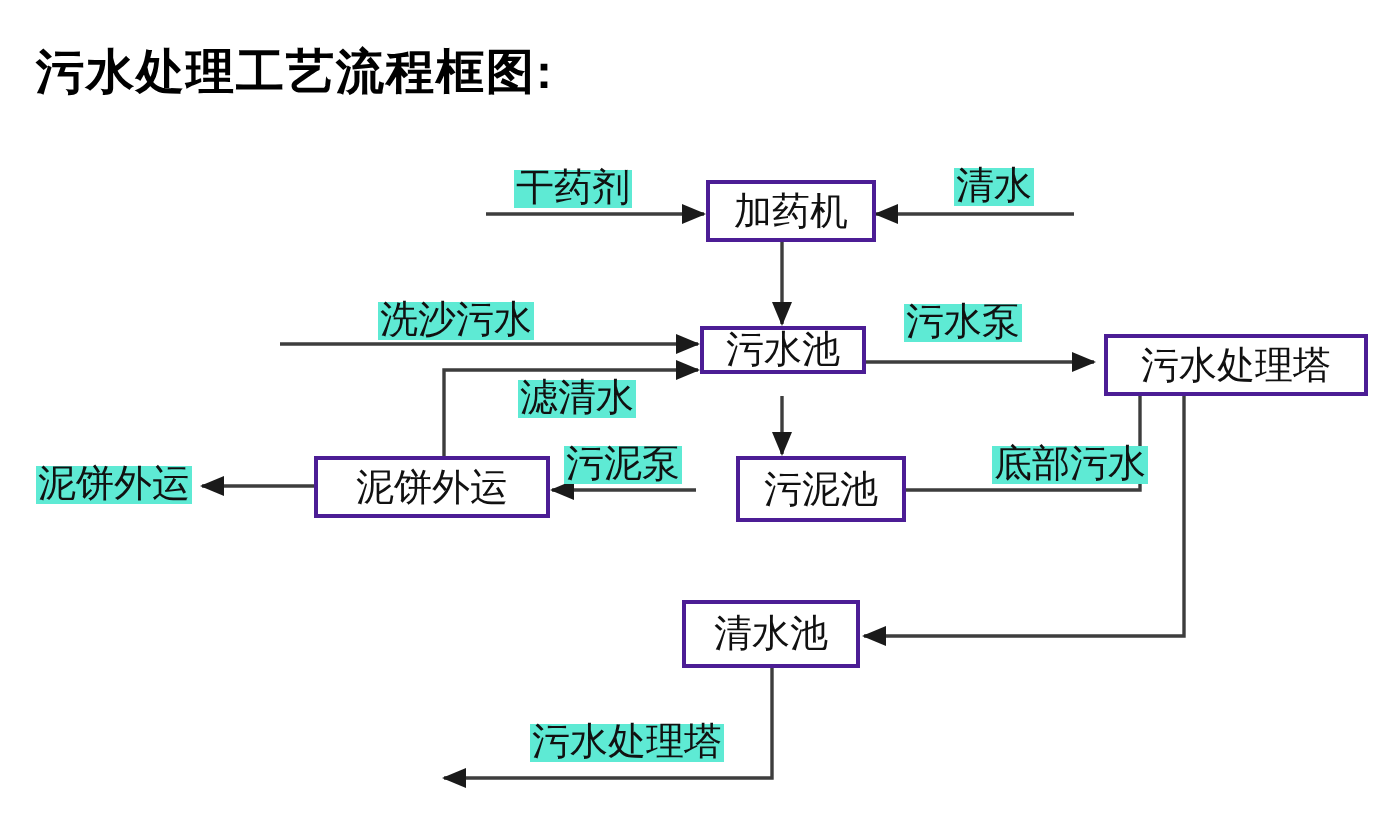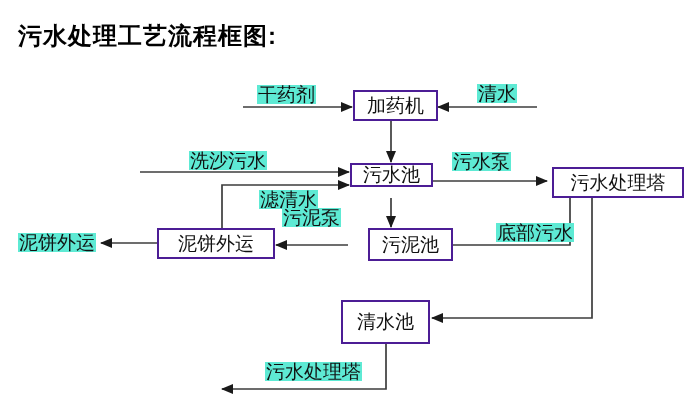--- a/index.html
+++ b/index.html
@@ -34,37 +34,37 @@
     font-size: 19px;
     color: #111111;
     white-space: nowrap;
     z-index: 2;
   }
   #n-dosing  { left: 353px; top:  90px; width:  85px; height: 31px; }
   #n-sewage  { left: 350px; top: 163px; width:  83px; height: 24px; }
   #n-tower   { left: 552px; top: 167px; width: 132px; height: 31px; }
   #n-sludge  { left: 348px; top: 228px; width:  85px; height: 33px; margin-left: 20px; }
   #n-press   { left: 157px; top: 228px; width: 118px; height: 31px; }
-  #n-clean   { left: 341px; top: 300px; width:  89px; height: 44px; }
+  #n-clean   { left: 341px; top: 300px; width:  89px; height: 34px; }
   .elabel {
     position: absolute;
     font-size: 19px;
     line-height: 1;
     color: #111111;
     white-space: nowrap;
     background: #5eead4;
     z-index: 3;
     padding: 0 1px;
   }
   #l-dry        { left: 257px; top:  85px; }
   #l-cw         { left: 477px; top:  84px; }
   #l-sand       { left: 189px; top: 151px; }
   #l-pump       { left: 452px; top: 152px; }
   #l-filter     { left: 259px; top: 190px; }
-  #l-sludgepump { left: 282px; top: 208px; font-family: Liberation Serif, serif; }
+  #l-sludgepump { left: 282px; top: 223px; font-family: Liberation Serif, serif; }
   #l-bottom     { left: 496px; top: 223px; }
   #l-mud        { left:  18px; top: 233px; }
   #l-recycle    { left: 265px; top: 362px; }
   svg.edges {
     position: absolute;
     left: 0; top: 0;
     z-index: 1;
   }
   .edge {
     stroke: #3d3d3d;

